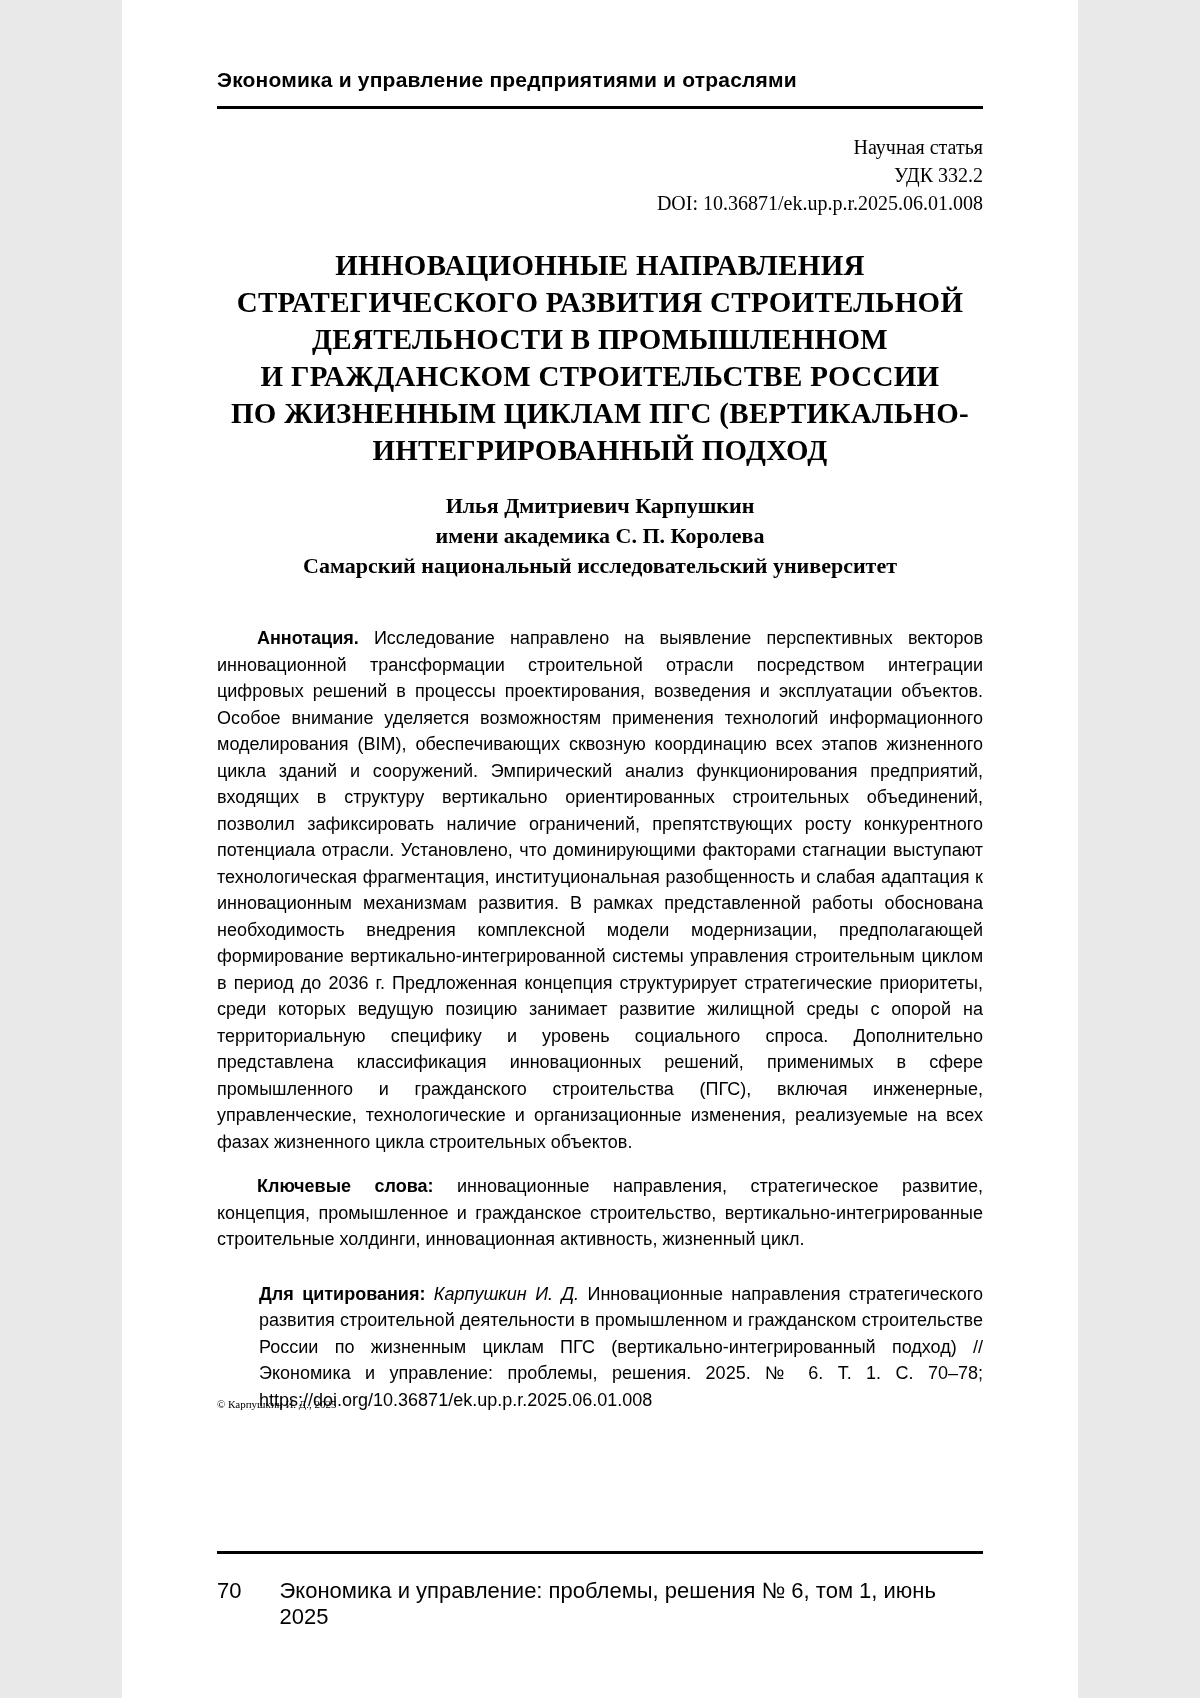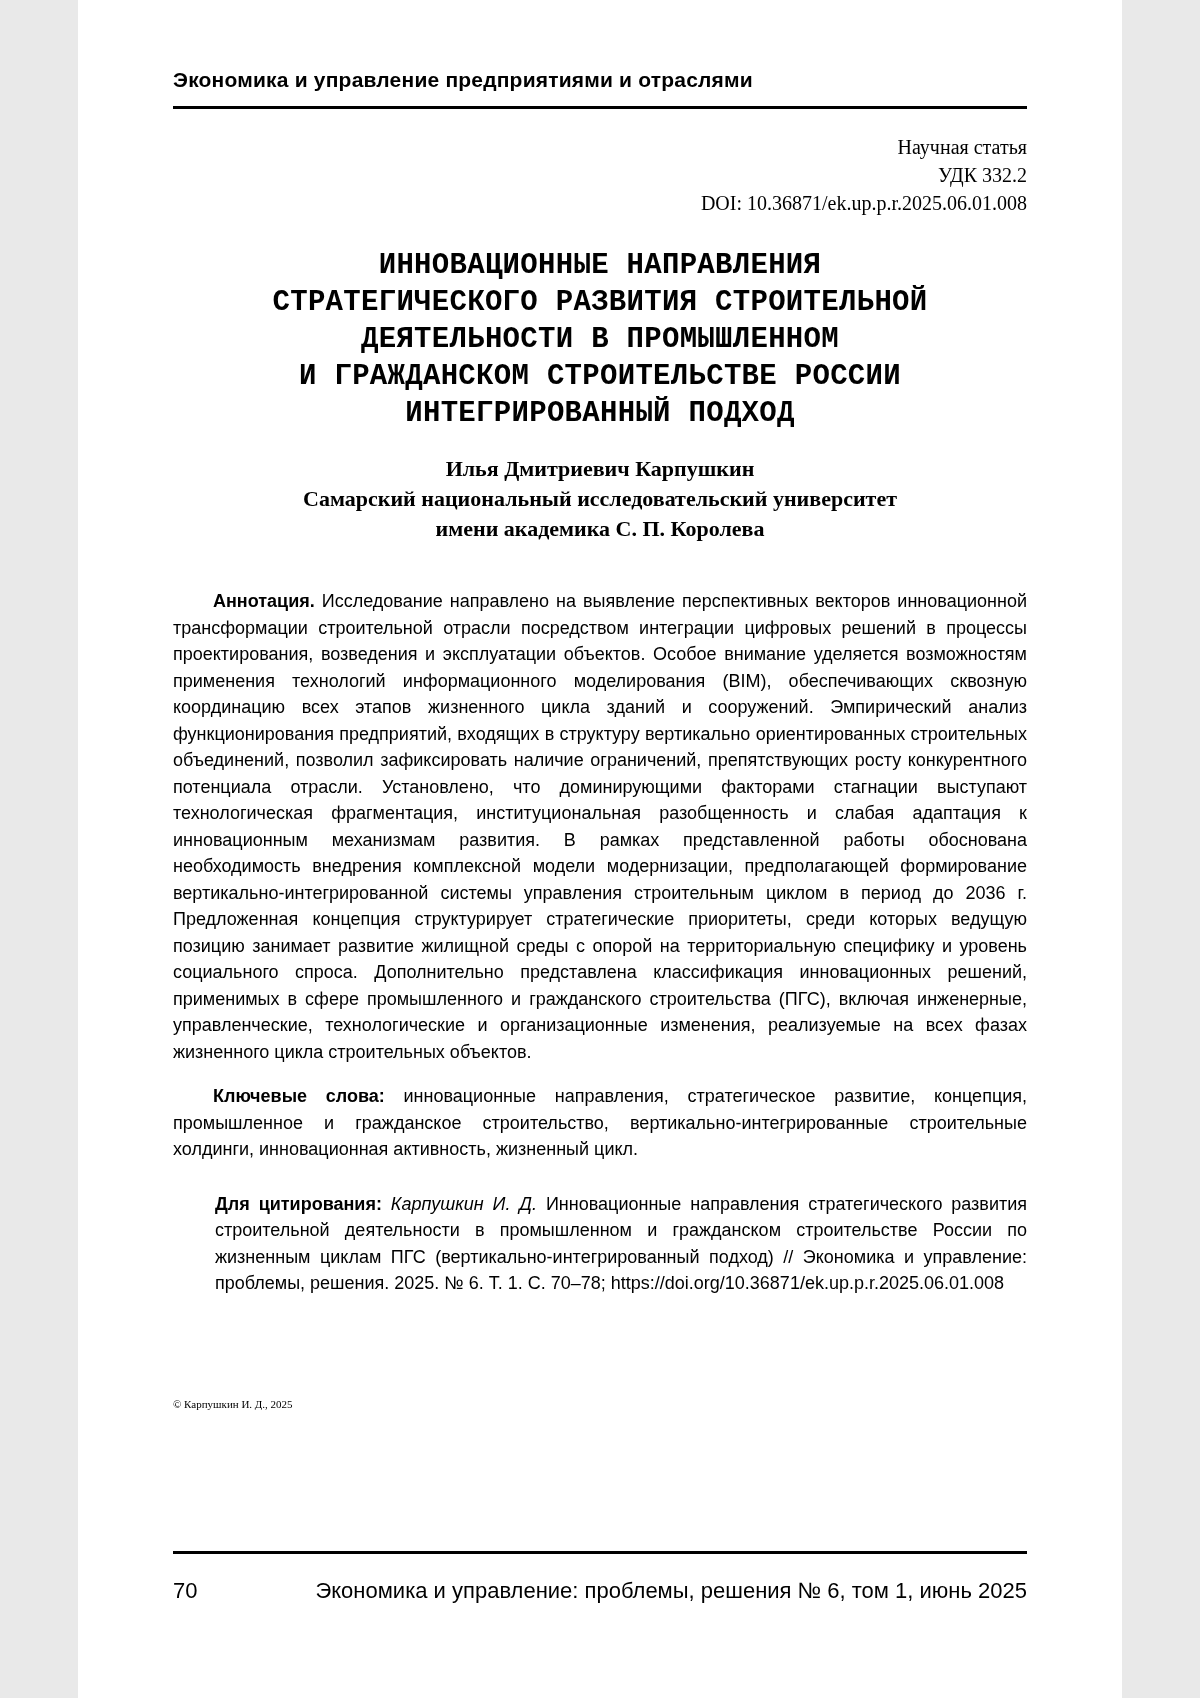--- a/index.html
+++ b/index.html
@@ -1,18 +1,18 @@
 <!DOCTYPE html>
 <html lang="ru"><head>
 <meta charset="utf-8">
 <style>
   html, body { margin: 0; padding: 0; background: #e9e9e9; }
   .page {
     position: relative;
-    width: 1044px;
+    width: 956px;
     height: 1698px;
     margin: 0 auto;
     background: #ffffff;
     color: #000000;
     box-sizing: border-box;
     padding: 68px 95px 0 95px;
     overflow: hidden;
     font-family: "Liberation Sans", sans-serif;
   }
   .running-head {
@@ -30,21 +30,21 @@
   .meta-block {
     margin-top: 24px;
     font-family: "Liberation Serif", serif;
     font-size: 20px;
     line-height: 28px;
     text-align: right;
   }
   .article-title {
     margin-top: 30px;
     text-align: center;
-    font-family: Liberation Mono, monospace;
+    font-family: Liberation Serif, serif;
     font-weight: bold;
     font-size: 29px;
     line-height: 37px;
     letter-spacing: 0.3px;
   }
   .authors-block {
     margin-top: 22px;
     text-align: center;
     font-family: "Liberation Serif", serif;
     font-weight: bold;
@@ -103,27 +103,28 @@
     <div>Научная статья</div>
     <div>УДК 332.2</div>
     <div>DOI: 10.36871/ek.up.p.r.2025.06.01.008</div>
   </div>
 
   <div class="article-title">
     <div>ИННОВАЦИОННЫЕ НАПРАВЛЕНИЯ</div>
     <div>СТРАТЕГИЧЕСКОГО РАЗВИТИЯ СТРОИТЕЛЬНОЙ</div>
     <div>ДЕЯТЕЛЬНОСТИ В ПРОМЫШЛЕННОМ</div>
     <div>И ГРАЖДАНСКОМ СТРОИТЕЛЬСТВЕ РОССИИ</div>
+    <div>ПО ЖИЗНЕННЫМ ЦИКЛАМ ПГС (ВЕРТИКАЛЬНО-</div>
     <div>ИНТЕГРИРОВАННЫЙ ПОДХОД</div>
   </div>
 
   <div class="authors-block">
     <div>Илья Дмитриевич Карпушкин</div>
+    <div>имени академика С. П. Королева</div>
     <div>Самарский национальный исследовательский университет</div>
-    <div>имени академика С. П. Королева</div>
   </div>
 
   <p class="body-text abstract-para">
     <span class="bold">Аннотация.</span>
     <span>Исследование направлено на выявление перспективных векторов инновационной трансформации строительной отрасли посредством интеграции цифровых решений в процессы проектирования, возведения и эксплуатации объектов. Особое внимание уделяется возможностям применения технологий информационного моделирования (BIM), обеспечивающих сквозную координацию всех этапов жизненного цикла зданий и сооружений. Эмпирический анализ функционирования предприятий, входящих в структуру вертикально ориентированных строительных объединений, позволил зафиксировать наличие ограничений, препятствующих росту конкурентного потенциала отрасли. Установлено, что доминирующими факторами стагнации выступают технологическая фрагментация, институциональная разобщенность и слабая адаптация к инновационным механизмам развития. В рамках представленной работы обоснована необходимость внедрения комплексной модели модернизации, предполагающей формирование вертикально-интегрированной системы управления строительным циклом в период до 2036 г. Предложенная концепция структурирует стратегические приоритеты, среди которых ведущую позицию занимает развитие жилищной среды с опорой на территориальную специфику и уровень социального спроса. Дополнительно представлена классификация инновационных решений, применимых в сфере промышленного и гражданского строительства (ПГС), включая инженерные, управленческие, технологические и организационные изменения, реализуемые на всех фазах жизненного цикла строительных объектов.</span>
   </p>
 
   <p class="body-text keywords-para">
     <span class="bold">Ключевые слова:</span>
     <span>инновационные направления, стратегическое развитие, концепция, промышленное и гражданское строительство, вертикально-интегрированные строительные холдинги, инновационная активность, жизненный цикл.</span>

